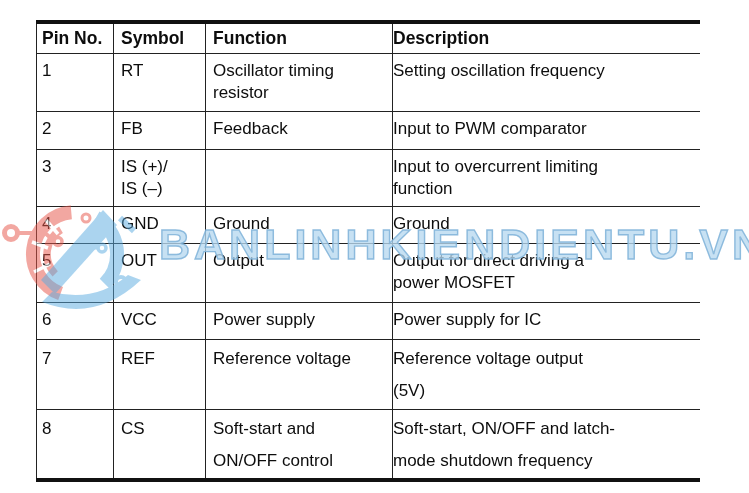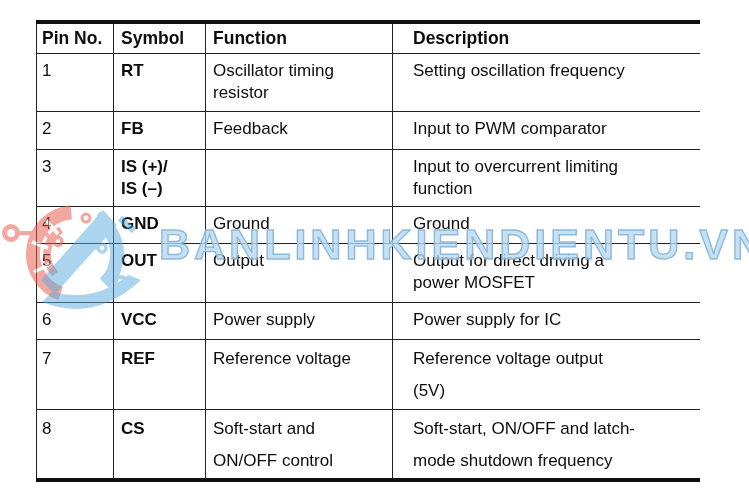--- a/index.html
+++ b/index.html
@@ -20,23 +20,23 @@
     overflow:hidden;
   }
   .tbody .trow:last-child{border-bottom:none;}
   .cell{
     box-sizing:border-box;
     border-left:1.6px solid #222;
     padding:6px 4px 4px 5px;
     font-size:17px;line-height:22px;color:#0d0d0d;
     overflow:hidden;
   }
-  .c1{padding-left:7px;font-weight:bold;}
+  .c1{padding-left:7px;}
   .c2{padding-left:7px;}
-  .c3{padding-left:20px;}
+  .c3{padding-left:0;}
   .thead{height:30px;}
   .thead .cell{font-weight:bold;font-size:17.5px;line-height:20px;padding-top:4px;}
   
   .tbody .trow:nth-child(1){height:58px;}
   .tbody .trow:nth-child(2){height:38px;}
   .tbody .trow:nth-child(3){height:57px;}
   .tbody .trow:nth-child(4){height:37px;}
   .tbody .trow:nth-child(5){height:59px;}
   .tbody .trow:nth-child(6){height:37px;}
   .tbody .trow:nth-child(7){height:70px;}

